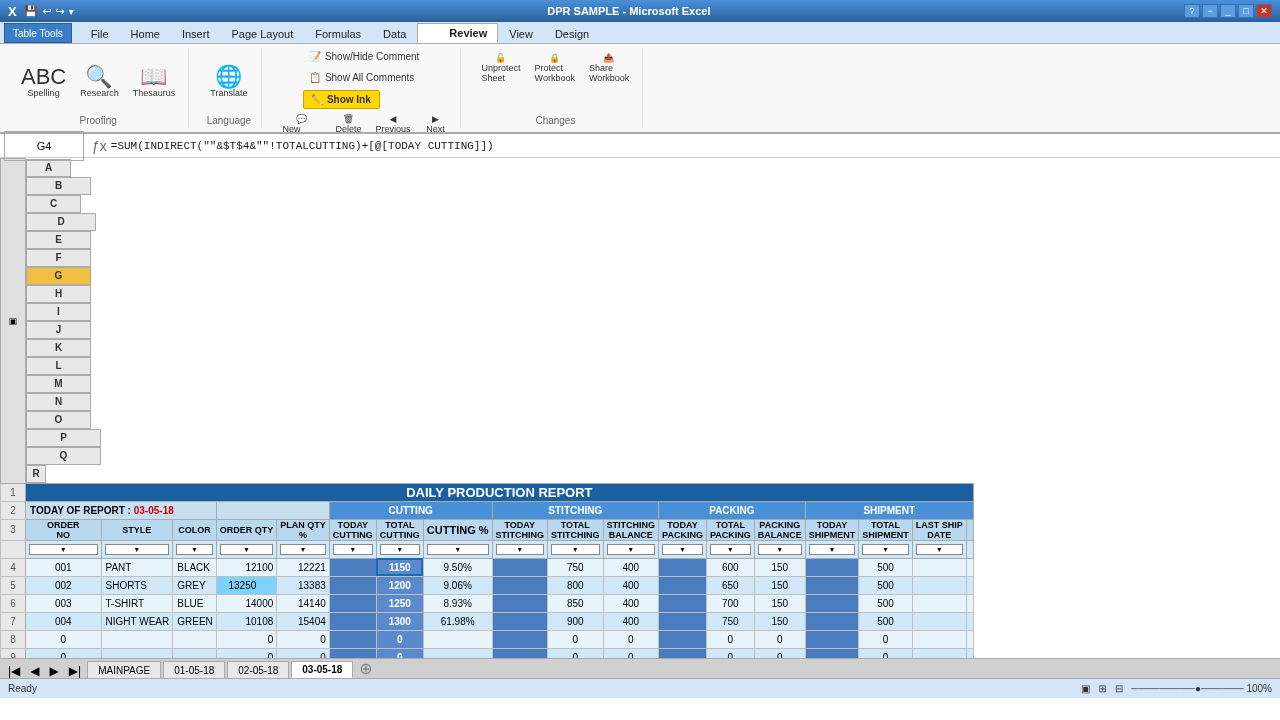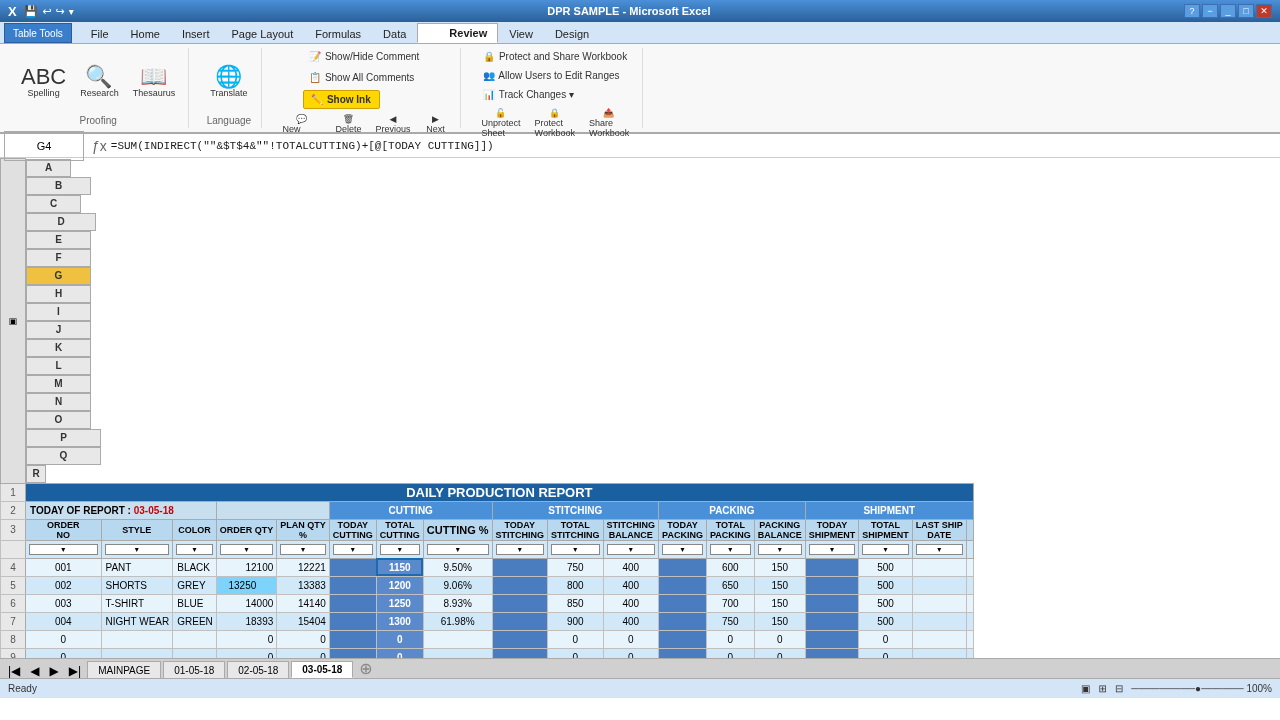--- a/index.html
+++ b/index.html
@@ -300,25 +300,20 @@
       </div>
       <div class="ribbon-btn" style="flex-direction:column;font-size:9px;">
         <span>▶</span>
         <span>Next</span>
       </div>
     </div>
     <div class="ribbon-group-label">Comments</div>
   </div>
 
   <div class="ribbon-group">
-    <div class="ribbon-group-content" style="flex-direction:column; align-items:flex-start; gap:2px;">
-      <div class="ribbon-btn-small">🔒 Protect and Share Workbook</div>
-      <div class="ribbon-btn-small">👥 Allow Users to Edit Ranges</div>
-      <div class="ribbon-btn-small">📊 Track Changes ▾</div>
-    </div>
     <div style="display:flex; gap:4px; margin-top:2px;">
       <div class="ribbon-btn" style="font-size:9px;flex-direction:column;">
         <span>🔓</span>
         <span>Unprotect<br>Sheet</span>
       </div>
       <div class="ribbon-btn" style="font-size:9px;flex-direction:column;">
         <span>🔒</span>
         <span>Protect<br>Workbook</span>
       </div>
       <div class="ribbon-btn" style="font-size:9px;flex-direction:column;">
@@ -493,21 +488,21 @@
     <td style="background:#4a7cc0;color:white;text-align:center;border:1px solid #c0c0c0;"></td>
     <td style="background:#e8f4fc;text-align:center;border:1px solid #c0c0c0;">500</td>
     <td style="background:#e8f4fc;text-align:center;border:1px solid #c0c0c0;"></td>
     <td style="background:#e8f4fc;border:1px solid #c0c0c0;"></td>
   </tr>
         <tr>
     <td class="row-num">7</td>
     <td style="background:#d0e8f8;text-align:center;border:1px solid #c0c0c0;">004</td>
     <td style="background:#d0e8f8;text-align:left;padding-left:4px;border:1px solid #c0c0c0;">NIGHT WEAR</td>
     <td style="background:#d0e8f8;text-align:left;padding-left:4px;border:1px solid #c0c0c0;">GREEN</td>
-    <td style="background:#d0e8f8;text-align:right;padding-right:3px;border:1px solid #c0c0c0;">18393</td>
+    <td style="background:#d0e8f8;text-align:right;padding-right:3px;border:1px solid #c0c0c0;">10108</td>
     <td style="background:#d0e8f8;text-align:right;padding-right:3px;border:1px solid #c0c0c0;">15404</td>
     <td style="background:#4a7cc0;color:white;text-align:center;border:1px solid #c0c0c0;font-weight:bold;"></td>
     <td style="background:#5a8acc;color:white;text-align:center;border:1px solid #c0c0c0;font-weight:bold;">1300</td>
     <td style="background:#d0e8f8;text-align:center;border:1px solid #c0c0c0;">61.98%</td>
     <td style="background:#4a7cc0;color:white;text-align:center;border:1px solid #c0c0c0;"></td>
     <td style="background:#d0e8f8;text-align:center;border:1px solid #c0c0c0;">900</td>
     <td style="background:#d0e8f8;text-align:center;border:1px solid #c0c0c0;">400</td>
     <td style="background:#4a7cc0;color:white;text-align:center;border:1px solid #c0c0c0;"></td>
     <td style="background:#d0e8f8;text-align:center;border:1px solid #c0c0c0;">750</td>
     <td style="background:#d0e8f8;text-align:center;border:1px solid #c0c0c0;">150</td>

